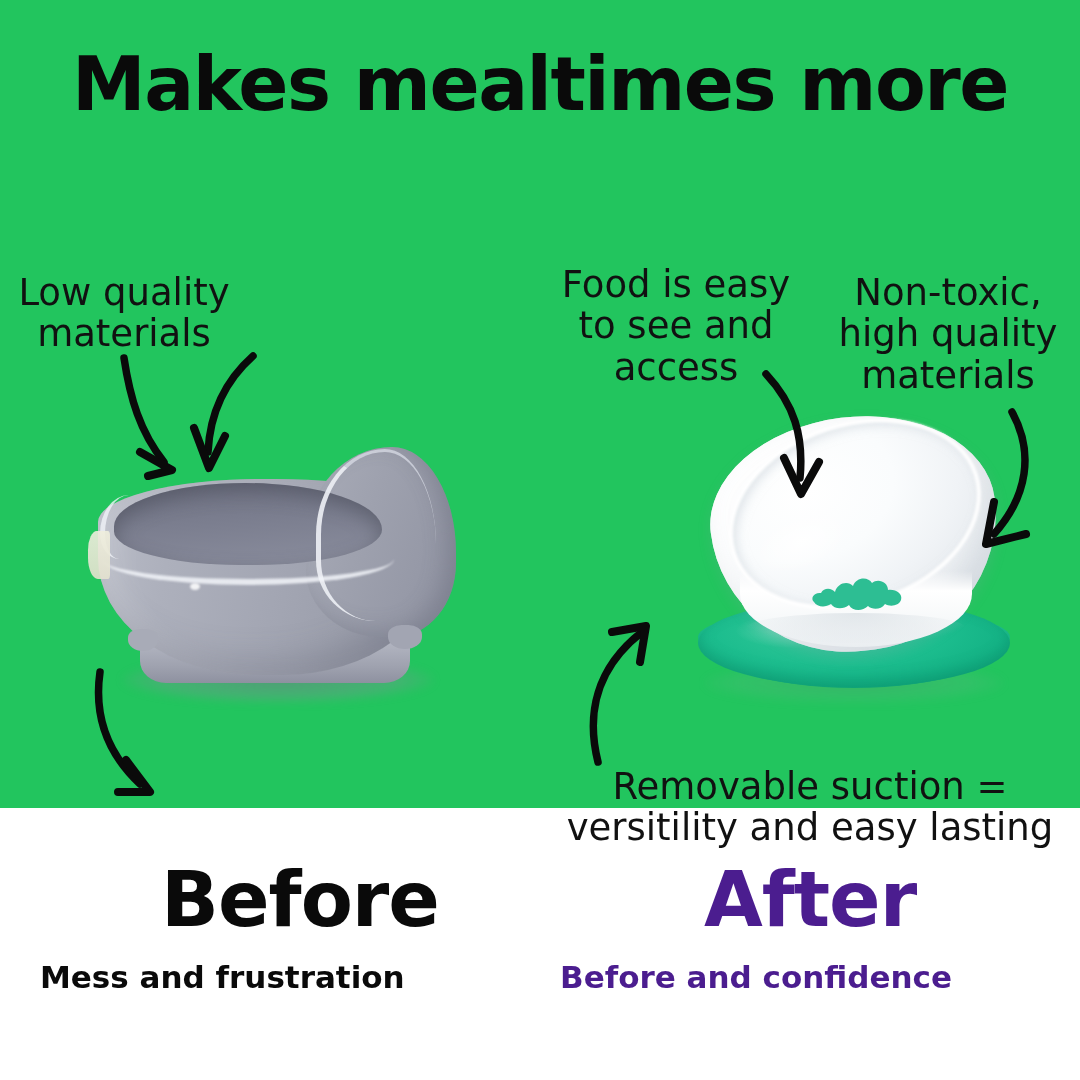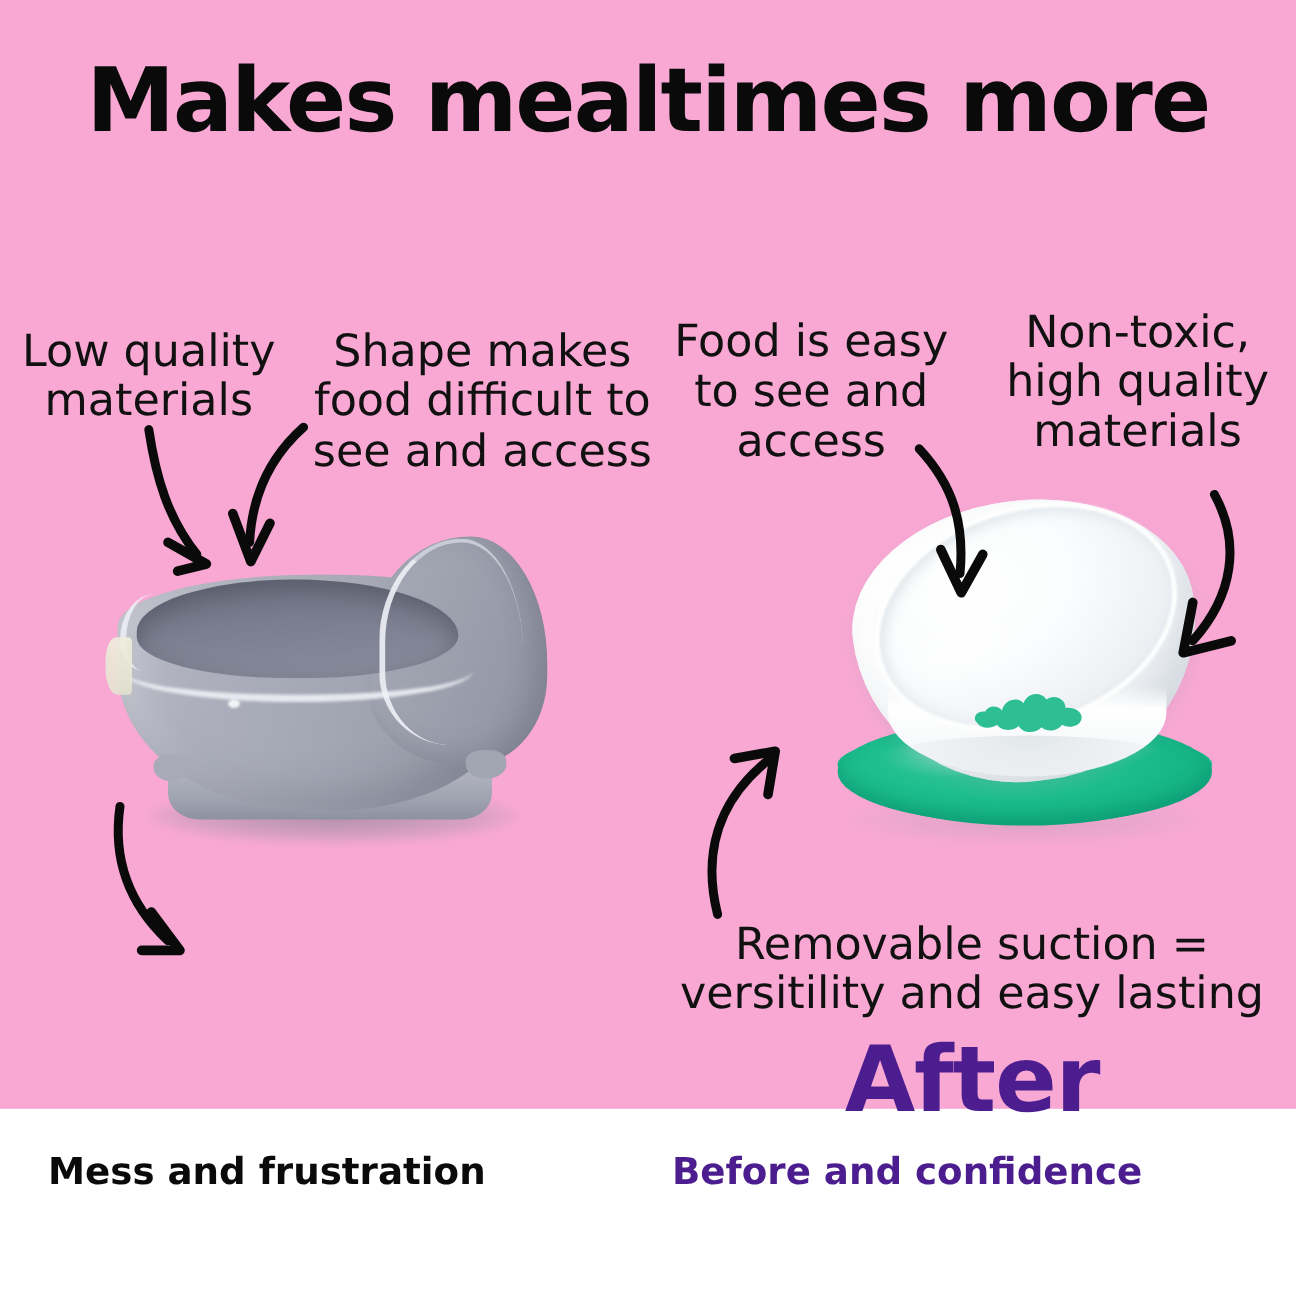--- a/index.html
+++ b/index.html
@@ -4,22 +4,22 @@
 <style>
   * { box-sizing: border-box; margin: 0; padding: 0; }
   html, body {
     width: 1080px; height: 1080px;
     background: #ffffff;
     font-family: "DejaVu Sans", sans-serif;
     overflow: hidden;
   }
   #stage {
     position: relative;
-    width: 1080px; height: 924px;
-    background: #f9a8d4;
+    width: 1080px; height: 808px;
+    background: #22c55e;
   }
 
   
   .headline {
     position: absolute;
     top: 48px; left: 0; width: 1080px;
     text-align: center;
     line-height: 0.98;
   }
   .headline .l1 {
@@ -47,21 +47,21 @@
     font-weight: 400;
     font-size: 37px;
     line-height: 1.12;
     color: #111111;
     text-align: center;
     white-space: pre-line;
   }
   #cal-low-quality      { left: 4px;   top: 272px; width: 240px; }
   #cal-shape-makes      { left: 256px; top: 272px; width: 292px; }
   #cal-food-easy        { left: 548px; top: 264px; width: 256px; }
-  #cal-nontoxic         { left: 820px; top: 256px; width: 256px; }
+  #cal-nontoxic         { left: 820px; top: 272px; width: 256px; }
   #cal-short-lifespan   { left: 120px; top: 766px; width: 300px; text-align: left; }
   #cal-removable        { left: 560px; top: 766px; width: 500px; }
 
   
   .arrows { position: absolute; inset: 0; pointer-events: none; }
 
   
   .big-label {
     position: absolute;
     font-family: "DejaVu Sans", sans-serif;
@@ -263,23 +263,20 @@
 
 <div id="stage">
 
   <div class="headline">
     <span class="l1">Makes mealtimes more</span>
   </div>
 
   <div class="callout" id="cal-low-quality">Low quality
 materials</div>
 
-  <div class="callout" id="cal-shape-makes">Shape makes
-food difficult to
-see and access</div>
 
   <div class="callout" id="cal-food-easy">Food is easy
 to see and
 access</div>
 
   <div class="callout" id="cal-nontoxic">Non-toxic,
 high quality
 materials</div>
 
 
@@ -350,17 +347,18 @@
         <path d="M994 502 L986 544 L1026 534" stroke-width="8"></path>
       </g>
 
       <g>
         <path d="M598 762 C586 714 596 668 642 632"></path>
         <path d="M612 632 L646 626 L640 662" stroke-width="8"></path>
       </g>
     </g>
   </svg>
 
+  <div class="big-label" id="lbl-before">Before</div>
   <div class="big-label" id="lbl-after">After</div>
   <div class="sub-label" id="sub-before">Mess and frustration</div>
   <div class="sub-label" id="sub-after">Before and confidence</div>
 
 </div>
 
 </body></html>

